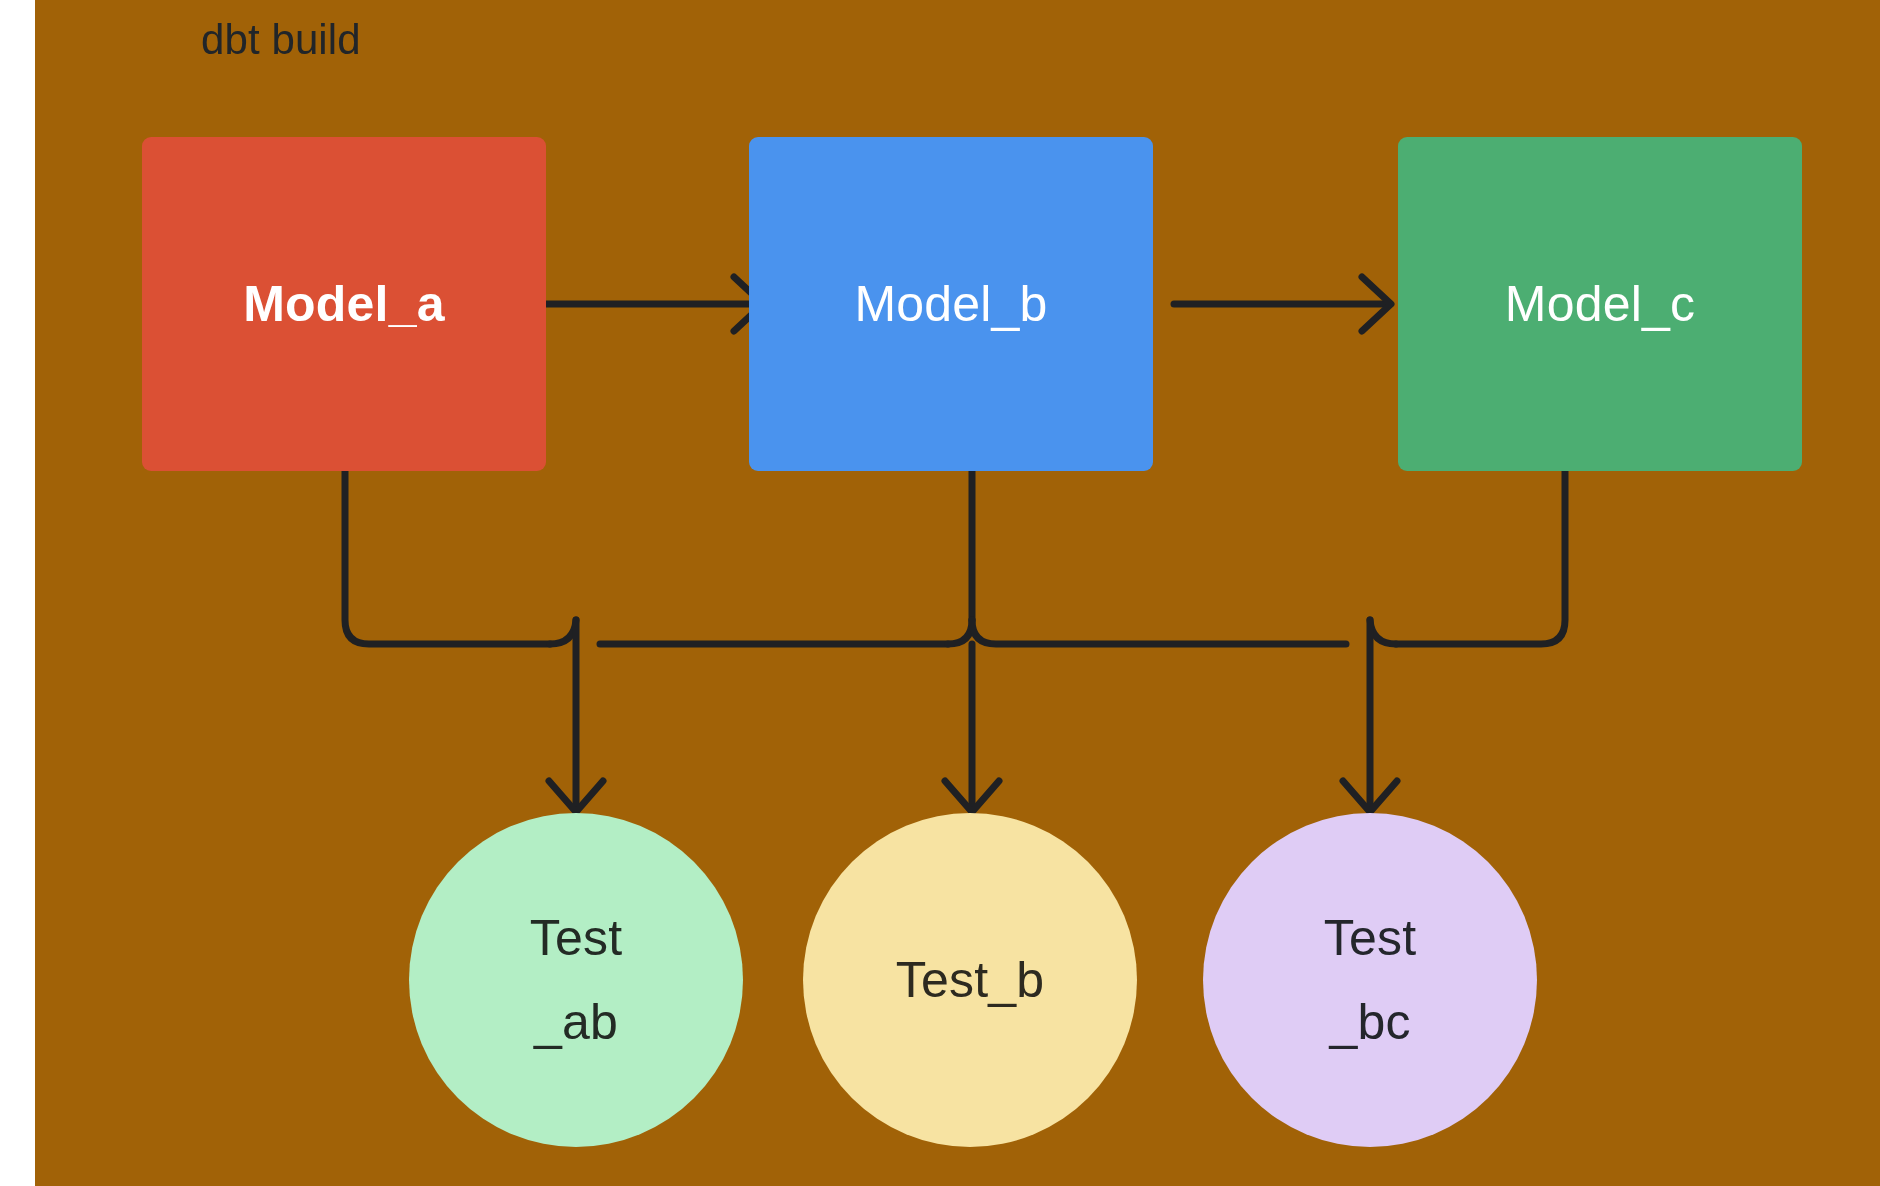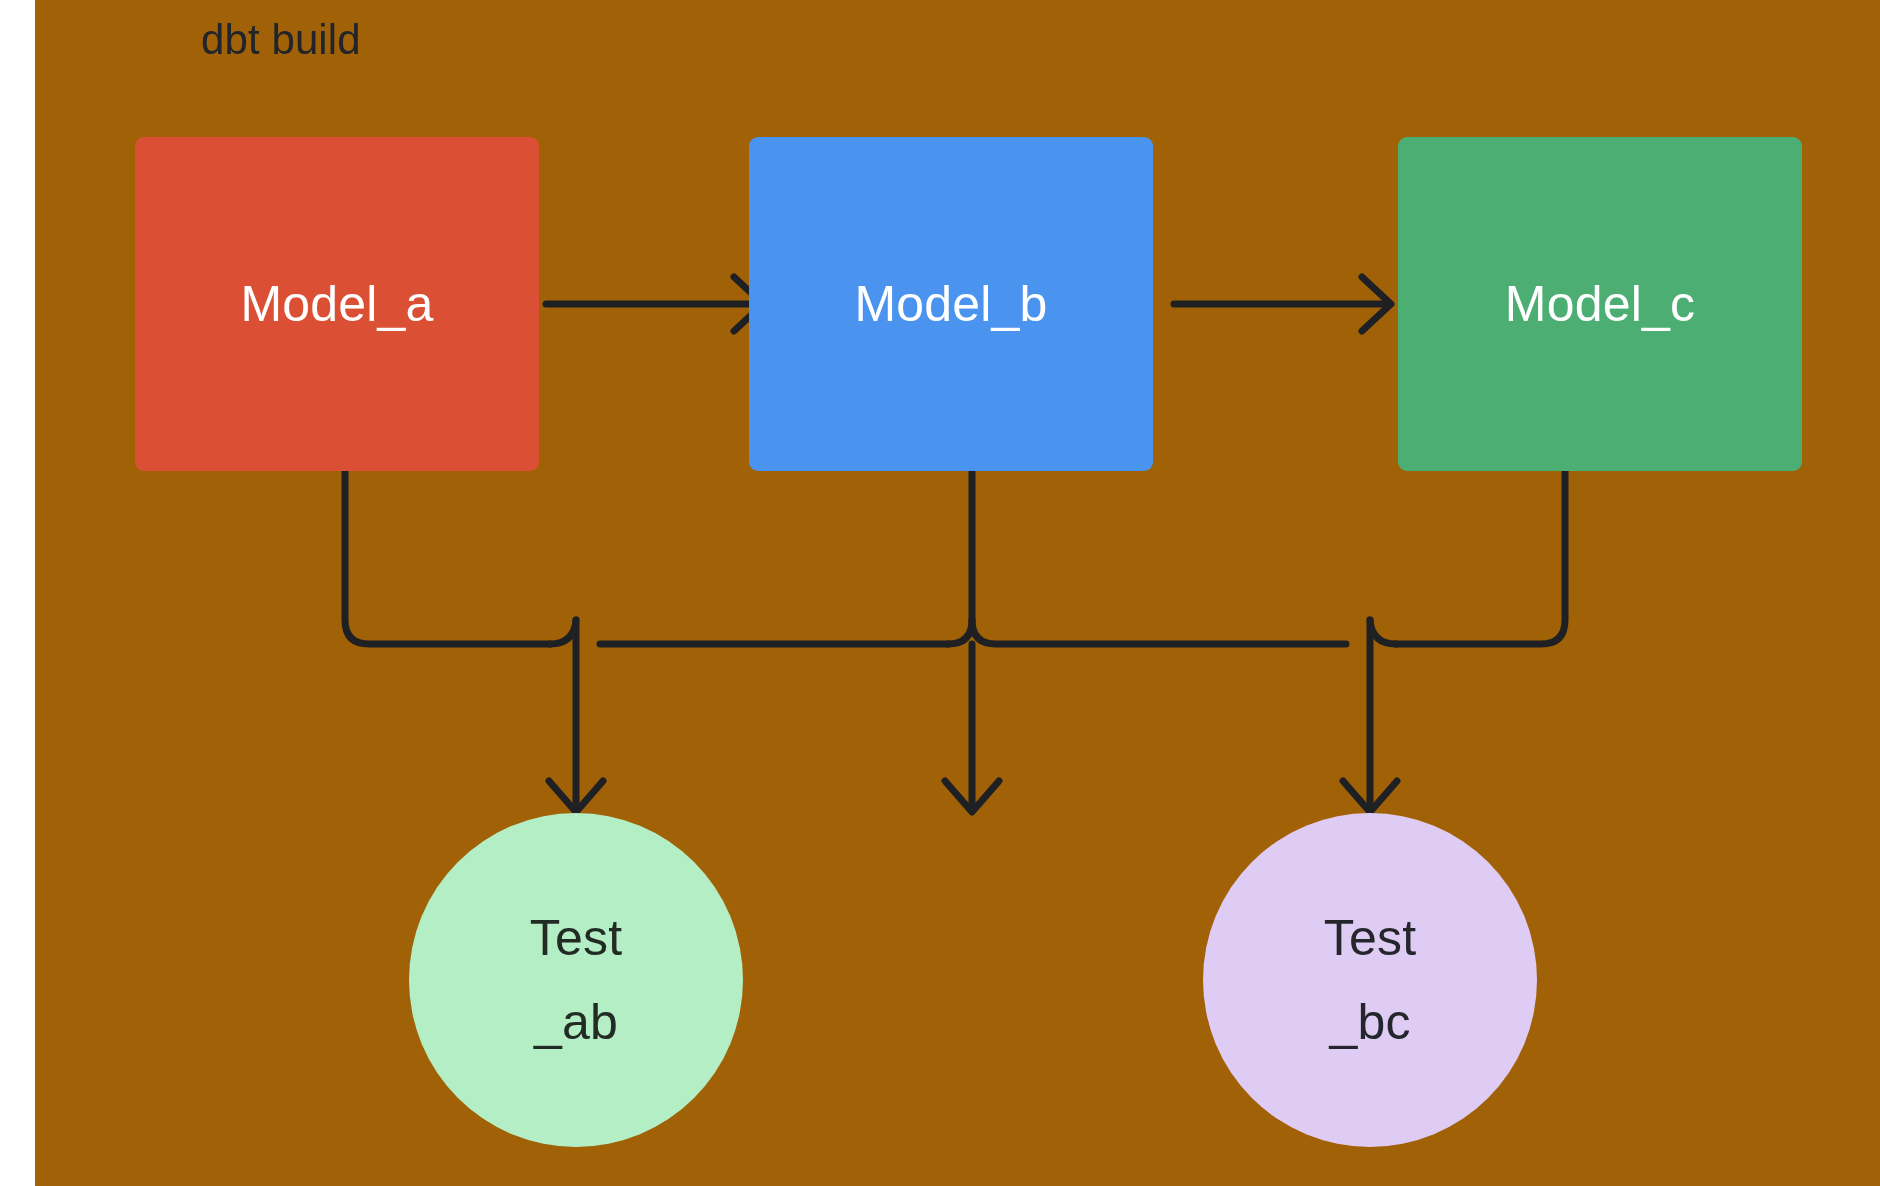--- a/index.html
+++ b/index.html
@@ -44,21 +44,21 @@
     justify-content: center;
     box-sizing: border-box;
   }
   .model-label {
     font-size: 50px;
     color: #ffffff;
     line-height: 1.1;
     white-space: nowrap;
     letter-spacing: 0.2px;
   }
-  #node-model-a { left: 100px; }
+  #node-model-a { left: 107px; font-weight: bold; }
   #node-model-b { left: 714px; }
   #node-model-c { left: 1363px; }
 
   
   .test-node {
     position: absolute;
     top: 813px;
     width: 334px;
     height: 334px;
     border-radius: 50%;
@@ -164,19 +164,22 @@
 
   <div class="model-node" id="node-model-c" style="background: rgb(76, 174, 114);">
     <span class="model-label" style="color: rgb(255, 255, 255);">Model_c</span>
   </div>
 
   <div class="test-node" id="node-test-ab" style="background: rgb(179, 238, 197);">
     <span class="test-label" style="color: rgb(35, 43, 37);">Test
 _ab</span>
   </div>
 
+  <div class="test-node" id="node-test-b" style="background: rgb(247, 227, 162);">
+    <span class="test-label" style="color: rgb(45, 42, 32);">Test_b</span>
+  </div>
 
   <div class="test-node" id="node-test-bc" style="background: rgb(223, 204, 245);">
     <span class="test-label" style="color: rgb(36, 38, 44);">Test
 _bc</span>
   </div>
 
 </div>
 
 </body></html>

